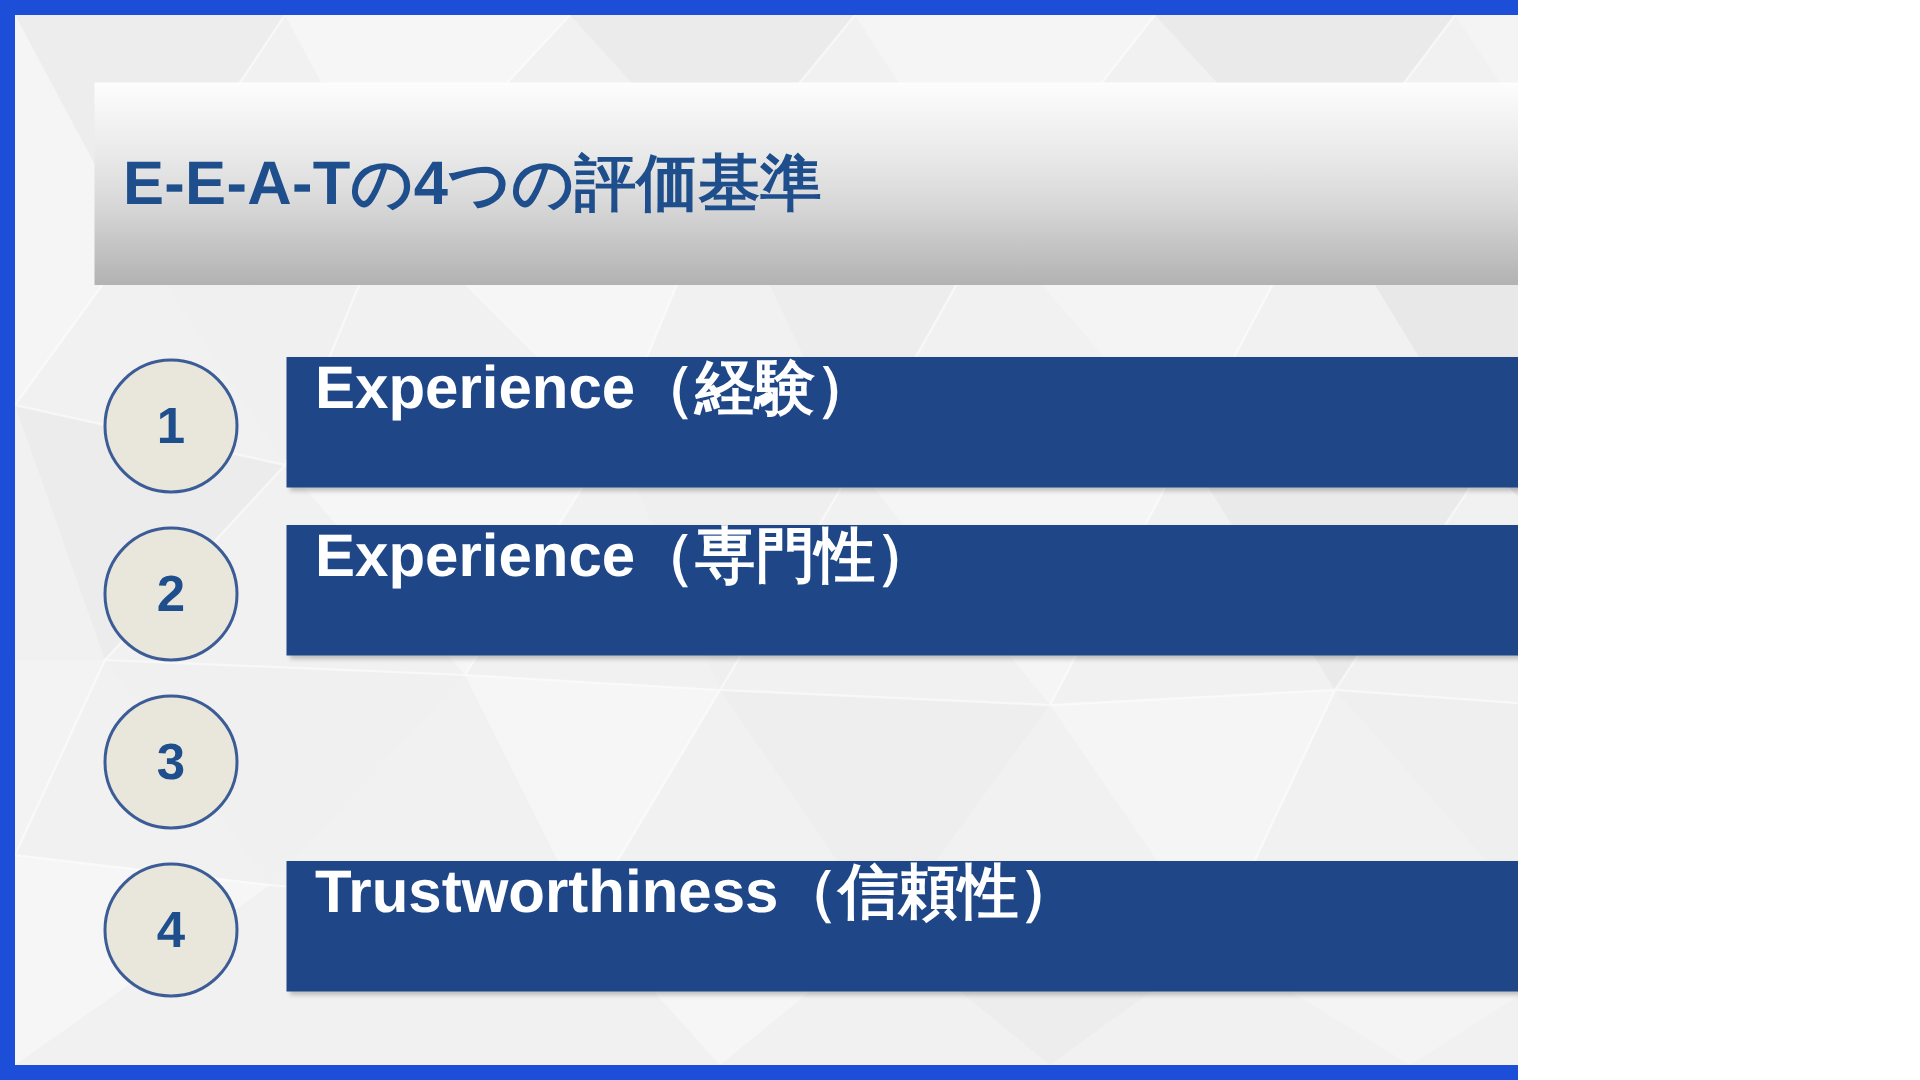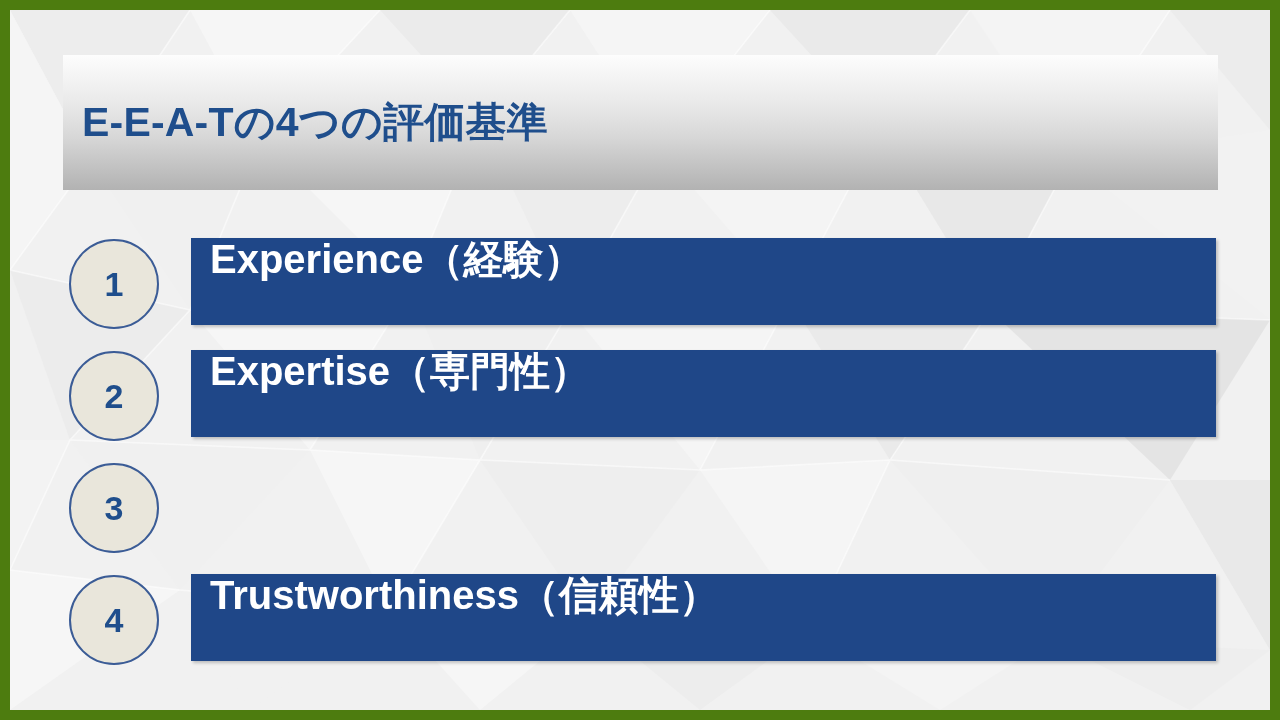--- a/index.html
+++ b/index.html
@@ -9,23 +9,23 @@
     width: 1280px;
     height: 720px;
     overflow: hidden;
     background: #ffffff;
     font-family: "Liberation Sans", "DejaVu Sans", sans-serif;
   }
 
   
   .slide {
     position: relative;
-    width: 1280px;
+    width: 1012px;
     height: 720px;
-    background: #4d7c0f;      
+    background: #1d4ed8;      
     overflow: hidden;
   }
 
   .slide-inner {
     position: absolute;
     left: 10px;
     top: 10px;
     width: 1260px;
     height: 700px;
     background: #f2f2f2;
@@ -193,21 +193,21 @@
       <div class="row row-1">
         <div class="badge">1</div>
         <div class="bar">
           <span class="bar-label">Experience（経験）</span>
         </div>
       </div>
 
       <div class="row row-2">
         <div class="badge">2</div>
         <div class="bar">
-          <span class="bar-label">Expertise（専門性）</span>
+          <span class="bar-label">Experience（専門性）</span>
         </div>
       </div>
 
       <div class="row row-3">
         <div class="badge">3</div>
       </div>
 
       <div class="row row-4">
         <div class="badge">4</div>
         <div class="bar">

